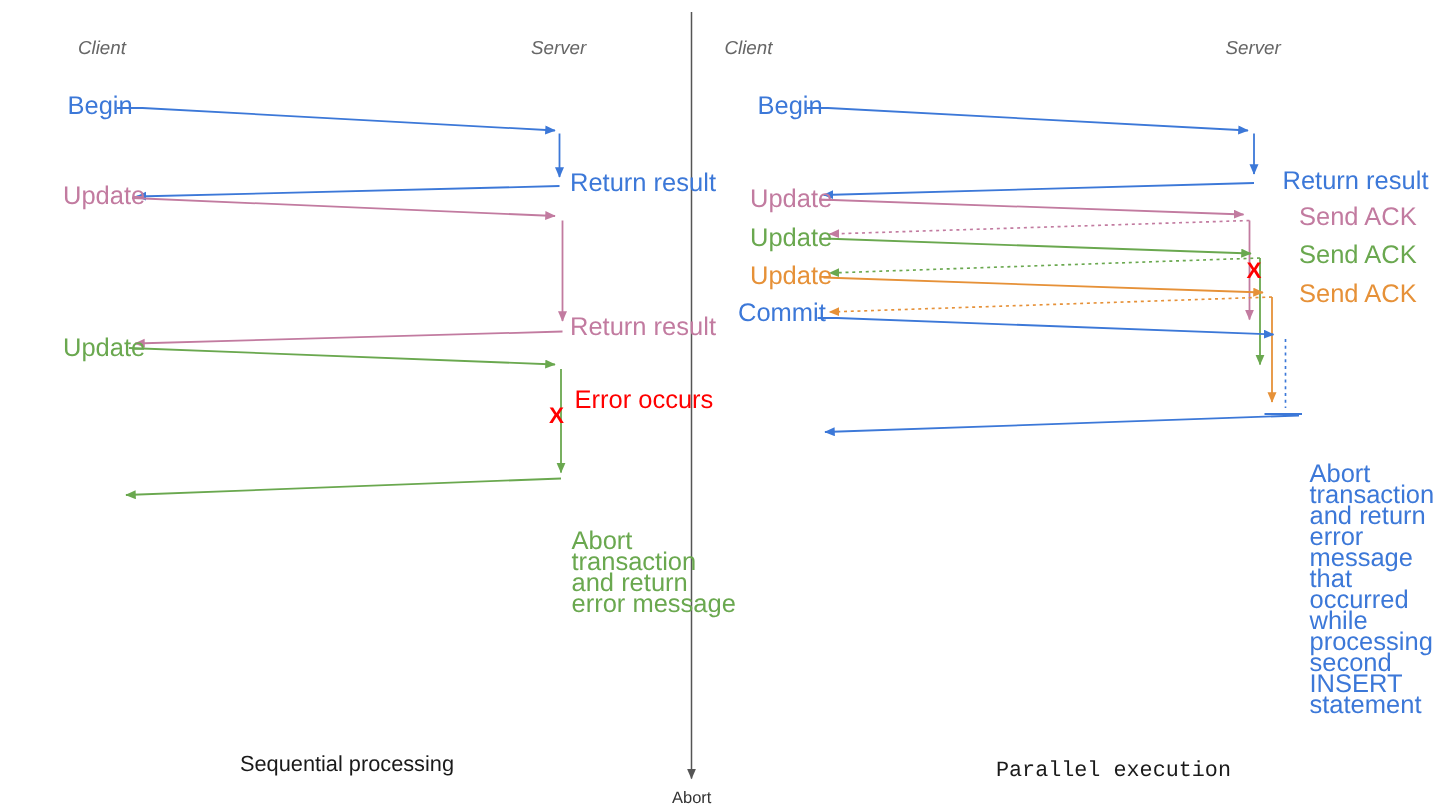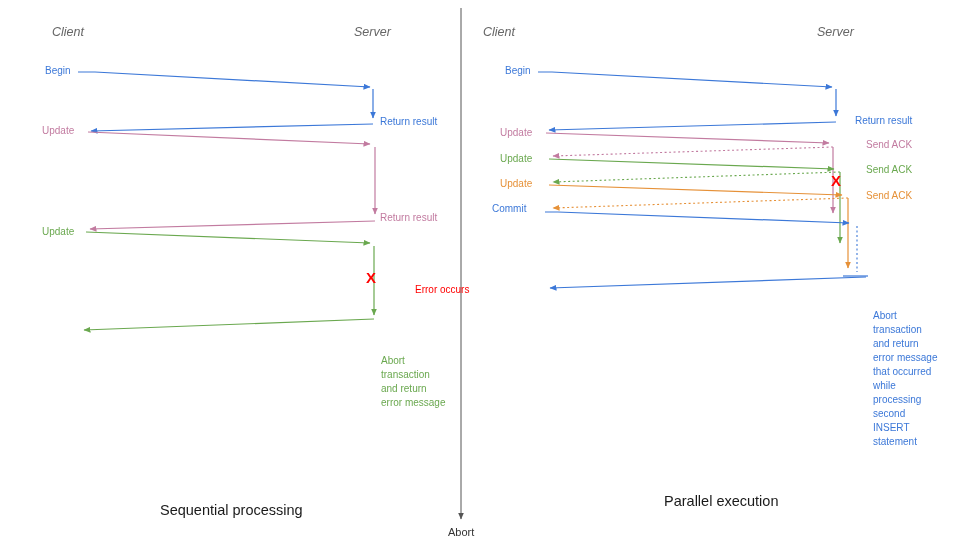--- a/index.html
+++ b/index.html
@@ -6,21 +6,21 @@
   html, body { background: #ffffff; }
   body { font-family: "Liberation Sans", sans-serif; }
   #canvas {
     position: relative;
     width: 960px;
     height: 540px;
     background: #ffffff;
     overflow: hidden;
   }
   #wires { position: absolute; left: 0; top: 0; width: 960px; height: 540px; }
-  .txt { position: absolute; font-size: 10px; line-height: 13px; white-space: nowrap; }
+  .txt { position: absolute; font-size: 17px; line-height: 13px; white-space: nowrap; }
   .hdr { font-size: 12.5px; font-style: italic; color: #666666; }
   .blue   { color: #3c78d8; }
   .pink   { color: #c27ba0; }
   .green  { color: #6aa84f; }
   .orange { color: #e69138; }
   .red    { color: #ff0000; }
   .xmark  { font-size: 15px; font-weight: bold; color: #ff0000; }
   .multiline { white-space: pre-line; line-height: 14px; margin-top: 43px; }
   .title { font-size: 14.5px; color: #1a1a1a; white-space: nowrap; }
   .time-lbl { font-size: 11px; color: #333333; }
@@ -88,21 +88,21 @@
   <div class="txt hdr" style="left:52px; top:26px;">Client</div>
   <div class="txt hdr" style="left:354px; top:26px;">Server</div>
 
   <div class="txt blue" style="left:45px;  top:64px;">Begin</div>
   <div class="txt blue" style="left:380px; top:115px;">Return result</div>
   <div class="txt pink" style="left:42px;  top:124px;">Update</div>
   <div class="txt pink" style="left:380px; top:211px;">Return result</div>
   <div class="txt green" style="left:42px;  top:225px;">Update</div>
 
   <div class="txt xmark" style="left:366px; top:271px;">X</div>
-  <div class="txt red" style="left:383px; top:283px;margin-left:32px;">Error occurs</div>
+  <div class="txt red" style="left:383px; top:260px;">Error occurs</div>
 
   <div class="txt green multiline" style="left:381px; top:311px;">Abort
 transaction
 and return
 error message</div>
 
   <div class="txt title" style="left:160px; top:504px;">Sequential processing</div>
 
   <div class="txt hdr" style="left:483px; top:26px;">Client</div>
   <div class="txt hdr" style="left:817px; top:26px;">Server</div>
@@ -123,17 +123,17 @@
 transaction
 and return
 error message
 that occurred
 while
 processing
 second
 INSERT
 statement</div>
 
-  <div class="txt title" style="left:664px; top:495px;">Parallel execution</div>
+  <div class="txt title" style="left:664px; top:508px;font-family:Liberation Mono, monospace;">Parallel execution</div>
 
   <div class="txt time-lbl" style="left:448px; top:526px;">Abort</div>
 
 </div>
 
 </body></html>

